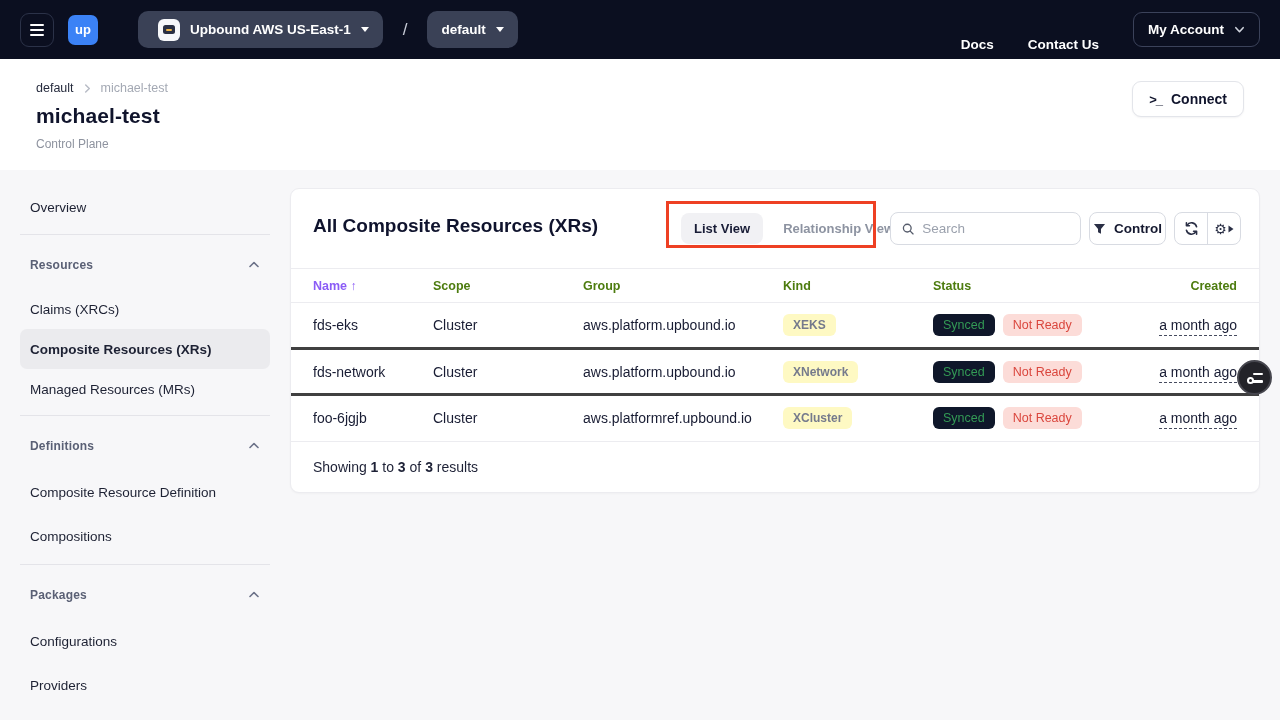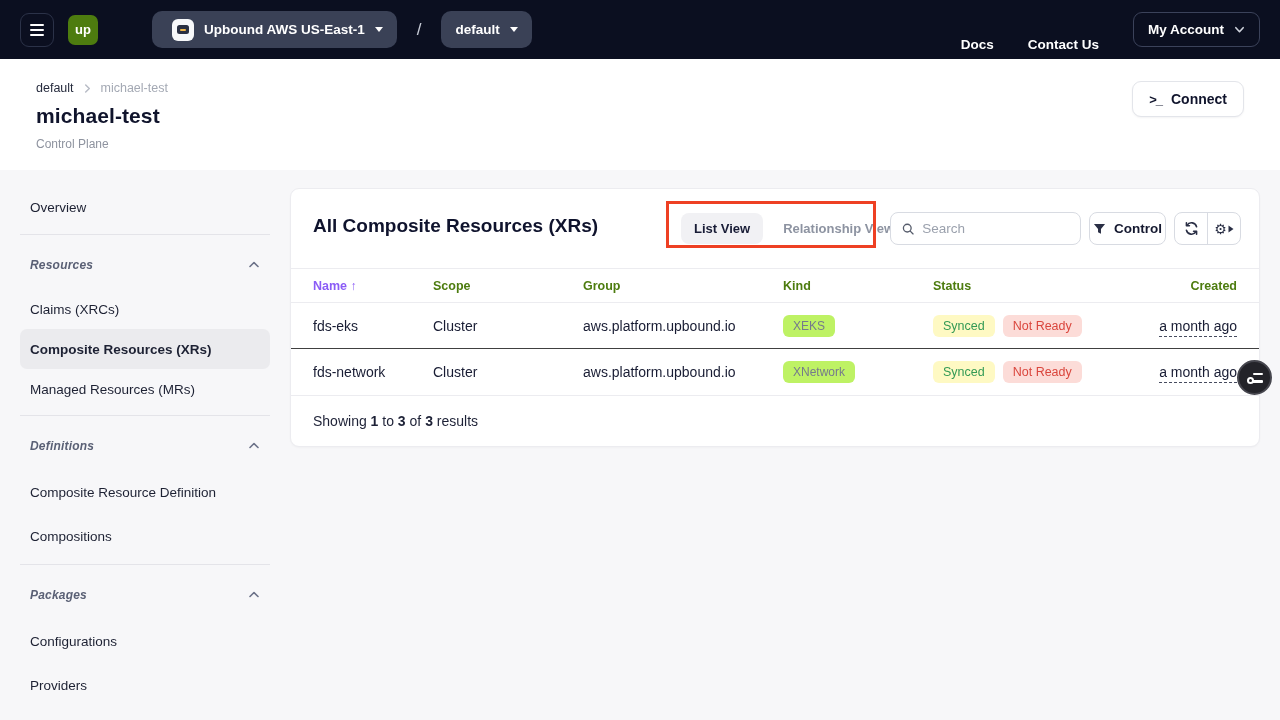--- a/index.html
+++ b/index.html
@@ -19,21 +19,21 @@
     padding:0 20px; gap:14px;
   }
   .hamburger-btn {
     width:34px; height:34px; flex:0 0 auto;
     border:1.5px solid #2b3248; border-radius:9px;
     background:transparent; cursor:pointer;
     display:flex; flex-direction:column; align-items:center; justify-content:center; gap:3px;
   }
   .hamburger-btn i { display:block; width:14px; height:2px; background:#ffffff; border-radius:1px; }
   .logo-badge {
-    width:30px; height:30px; border-radius:7px; background:#4d7c0f;
+    width:30px; height:30px; border-radius:7px; background:#3b82f6;
     color:#fff; font-weight:700; font-size:13px;
     display:flex; align-items:center; justify-content:center; cursor:pointer;
   }
   .org-select {
     width:255px; height:37px;
     border:1px solid #2b3248; border-radius:9px;
     display:flex; align-items:center; gap:10px; padding:0 12px; cursor:pointer;
   }
   .org-icon {
     width:20px; height:20px; border-radius:50%;
@@ -41,21 +41,21 @@
     display:flex; flex-direction:column; align-items:center; justify-content:center; gap:1px;
   }
   .org-icon i { display:block; width:10px; height:4px; background:#0b0f20; clip-path:polygon(0 0,50% 60%,100% 0,100% 40%,50% 100%,0 40%); }
   .org-select .lbl { color:#fff; font-weight:700; font-size:14px; }
   .chev-down { width:11px; height:11px; margin-left:auto; flex:0 0 auto; }
   .pill {
     height:37px; background:#3a4156; border-radius:10px;
     display:flex; align-items:center; gap:10px; padding:0 14px;
     color:#fff; font-weight:700; font-size:13.5px; cursor:pointer;
   }
-  .ctp-pill { margin-left:40px;padding-left:20px; }
+  .ctp-pill { margin-left:26px;padding-left:20px; }
   .ctp-icon {
     width:22px; height:22px; background:#f7f8fa; border-radius:6px;
     display:flex; align-items:center; justify-content:center;
   }
   .ctp-icon .inner {
     width:12px; height:9px; background:#2a3043; border-radius:2.5px;
     display:flex; align-items:center; justify-content:center;
   }
   .ctp-icon .inner i { display:block; width:6px; height:2px; background:#eeb549; border-radius:1px; }
   .caret { width:0; height:0; border-left:4.5px solid transparent; border-right:4.5px solid transparent; border-top:5px solid #fff; }
@@ -90,21 +90,21 @@
     height:40px; display:flex; align-items:center; padding:0 10px;
     font-size:13.5px; color:#1d2133; border-radius:7px; cursor:pointer;
   }
   .side-item.overview { height:42px; }
   .side-item.selected { background:#ebebee; font-weight:700; }
   .side-divider { height:1px; background:#e4e4e9; margin:6px 0; }
   .side-section-header {
     height:48px; display:flex; align-items:center; justify-content:space-between;
     padding:0 10px; cursor:pointer;
   }
-  .side-section-header .sec-lbl { font-size:12px; font-weight:700; color:#5a6075; letter-spacing:.2px;font-style:italic; }
+  .side-section-header .sec-lbl { font-size:12px; font-weight:700; color:#5a6075; letter-spacing:.2px; }
 
   
   .main-card {
     position:absolute; left:290px; top:188px; width:970px;
     background:#fff; border:1px solid #ececf0; border-radius:9px;
     box-shadow:0 1px 2px rgba(16,20,44,.03);
   }
   .card-head { position:relative; height:79px; }
   .card-title { position:absolute; left:22px; top:26px; font-size:19px; font-weight:700; color:#0f132d; }
   .annotation-box {
@@ -141,35 +141,35 @@
   
   table.xr-table { width:100%; border-collapse:collapse; }
   .xr-table thead tr { border-top:1px solid #ececf0; border-bottom:1px solid #ececf0; }
   .xr-table th {
     text-align:left; font-size:12.5px; font-weight:700; color:#4d7c0f;
     height:34px; padding:0;
   }
   .xr-table th.sorted { color:#8b5cf6; cursor:pointer; }
   .sort-arrow { font-size:12px; }
   .xr-table td { height:46px; padding:0; font-size:14px; color:#181c33; }
-  .xr-table tbody tr { border-bottom:1px solid #404040; }
+  .xr-table tbody tr { border-bottom:3px solid #404040; }
   .xr-table tbody tr:last-child { border-bottom:none; }
   .col-name  { width:142px; padding-left:22px !important; }
   .col-scope { width:150px; }
   .col-group { width:200px; }
   .col-kind  { width:150px; }
   .col-status{ width:184px; }
   .col-created { text-align:right !important; padding-right:22px !important; }
   .kind-badge {
-    display:inline-block; background:#bef264; color:#757a8c;
-    font-size:12px; padding:4px 10px; border-radius:6px;
+    display:inline-block; background:#fef9c3; color:#757a8c;
+    font-size:12px; padding:4px 10px; border-radius:6px;font-weight:bold;
   }
   .status-badges { display:inline-flex; gap:8px; }
   .badge { display:inline-block; font-size:12.5px; padding:4px 10px; border-radius:6px; }
-  .badge.synced { background:#fef9c3; color:#339a55; }
+  .badge.synced { background:#0f172a; color:#339a55; }
   .badge.notready { background:#fcdcd8; color:#da463d; }
   .created-link { border-bottom:1px dashed #464b5f; padding-bottom:2px; cursor:pointer; }
   .table-footer {
     border-top:1px solid #ececf0; padding:17px 22px; font-size:14px; color:#1d2136;
   }
   .table-footer b { font-weight:700; }
 
   
   .floating-widget {
     position:absolute; left:1237px; top:360px; width:35px; height:35px;
@@ -378,20 +378,33 @@
         <td class="col-group">aws.platform.upbound.io</td>
         <td class="col-kind"><span class="kind-badge">XNetwork</span></td>
         <td class="col-status">
           <span class="status-badges">
             <span class="badge synced">Synced</span>
             <span class="badge notready">Not Ready</span>
           </span>
         </td>
         <td class="col-created"><span class="created-link">a month ago</span></td>
       </tr>
+      <tr>
+        <td class="col-name">foo-6jgjb</td>
+        <td class="col-scope">Cluster</td>
+        <td class="col-group">aws.platformref.upbound.io</td>
+        <td class="col-kind"><span class="kind-badge">XCluster</span></td>
+        <td class="col-status">
+          <span class="status-badges">
+            <span class="badge synced">Synced</span>
+            <span class="badge notready">Not Ready</span>
+          </span>
+        </td>
+        <td class="col-created"><span class="created-link">a month ago</span></td>
+      </tr>
     </tbody>
   </table>
 
   <div class="table-footer">
     <span>Showing</span>
     <b>1</b>
     <span>to</span>
     <b>3</b>
     <span>of</span>
     <b>3</b>

